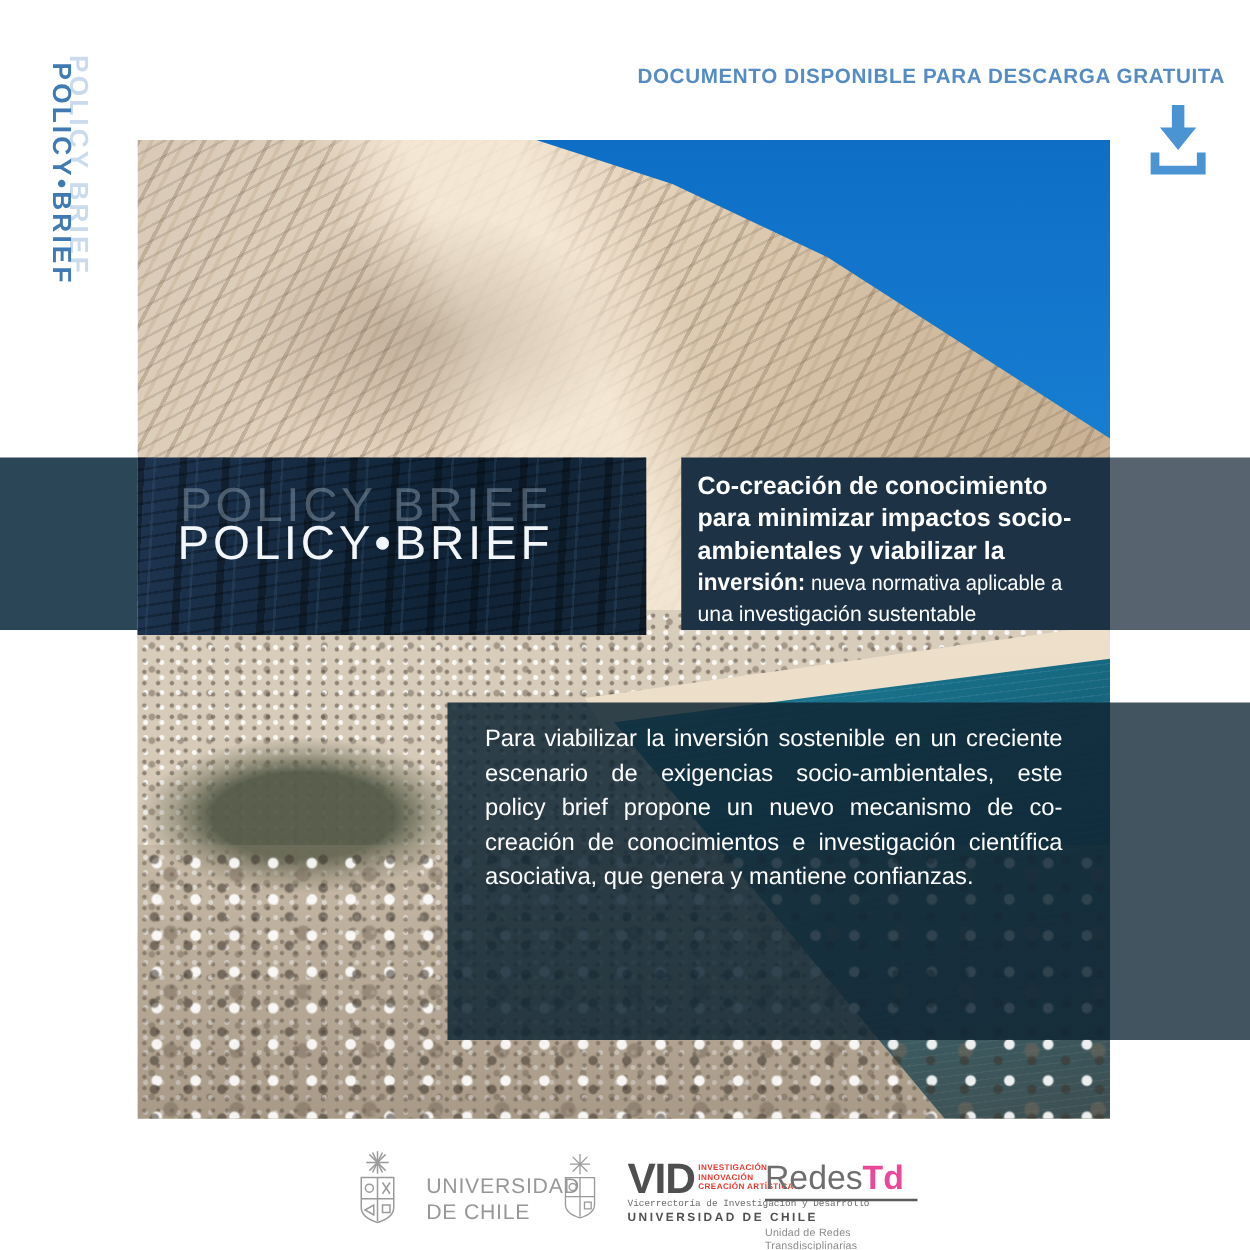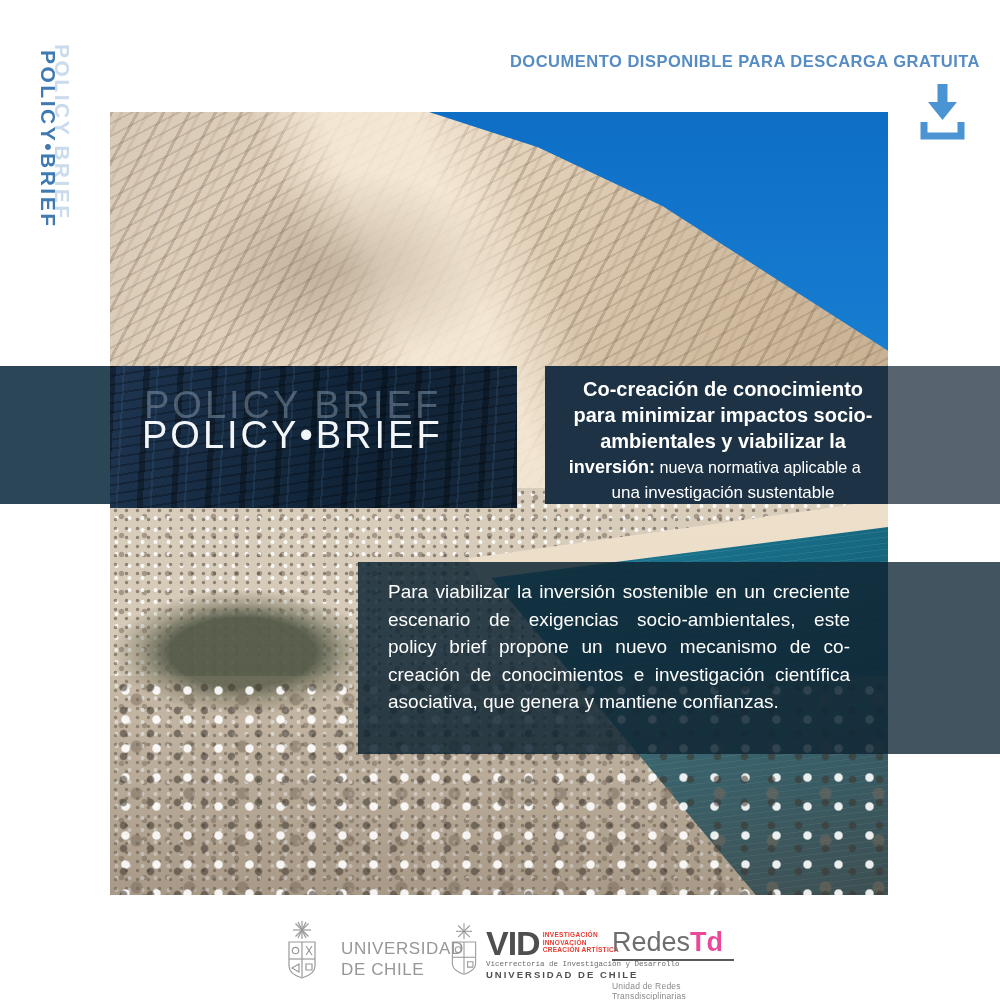--- a/index.html
+++ b/index.html
@@ -63,41 +63,41 @@
     background:
       repeating-linear-gradient(93deg, rgba(0,0,0,.33) 0 6px, transparent 6px 13px,
         rgba(64,100,132,.22) 13px 15px, transparent 15px 34px),
       repeating-linear-gradient(171deg, rgba(0,0,0,.25) 0 2px, transparent 2px 9px),
       linear-gradient(100deg,#1e3450 0%,#152a40 35%,#0f2236 65%,#16293c 100%);}
   .title-ghost{position:absolute;left:34px;top:18px;font-size:38px;letter-spacing:3px;
       font-weight:300;color:rgba(158,176,194,.42);white-space:nowrap;}
   .title-main{position:absolute;left:32px;top:48px;font-size:38px;letter-spacing:3px;
       font-weight:300;color:#f2f6f9;white-space:nowrap;}
   .headline-box{position:absolute;left:545px;top:366px;width:343px;height:138px;
-      background:#1d3245;color:#fff;padding:10px 0 0 13px;box-sizing:border-box;text-align:center;}
+      background:#1d3245;color:#fff;padding:10px 0 0 13px;box-sizing:border-box;}
   .hl-bold{font-size:20px;font-weight:bold;line-height:26px;white-space:nowrap;}
   .hl-mixed{font-size:17px;line-height:26px;white-space:nowrap;
             transform:scaleX(.95);transform-origin:left;}
   .hl-mixed b{font-size:19px;font-weight:bold;}
   .hl-reg{font-size:17px;line-height:24px;white-space:nowrap;}
 
   
-  .body-box{position:absolute;left:358px;top:562px;width:642px;height:192px;}
+  .body-box{position:absolute;left:358px;top:562px;width:642px;height:270px;}
   .body-bg-left{position:absolute;left:0;top:0;width:530px;height:100%;
                 background:rgba(16,38,52,.86);}
   .body-bg-right{position:absolute;left:530px;right:0;top:0;height:100%;background:#41545f;}
   .body-text{position:relative;padding:16px 150px 0 30px;color:#fdfdfd;font-size:19px;
              line-height:27.5px;text-align:justify;}
   .body-text .p2{margin-top:11px;}
 
   
   .logo{position:absolute;color:#979797;}
   .uchile{left:283px;top:920px;display:flex;align-items:center;gap:20px;}
   .uch-text{font-size:17px;line-height:21px;letter-spacing:.6px;color:#979797;margin-top:14px;}
-  .vid{left:447px;top:922px;display:flex;gap:5px;}
+  .vid{left:447px;top:922px;display:flex;gap:21px;}
   .vid-col{margin-top:6px;}
   .vid-row{display:flex;align-items:flex-start;}
   .vid-acr{font-size:34px;font-weight:bold;color:#4f4f4f;letter-spacing:-1px;line-height:30px;}
   .vid-red{margin-left:3px;margin-top:3px;font-size:6.5px;font-weight:bold;color:#e8392f;
            line-height:7.5px;letter-spacing:.3px;}
   .vid-sub1{font-size:7.5px;color:#6b6b6b;margin-top:2px;font-family:Liberation Mono, monospace;}
   .vid-sub2{font-size:9.5px;font-weight:bold;color:#4f4f4f;letter-spacing:2px;margin-top:1px;}
   .redestd{left:612px;top:928px;width:122px;}
   .rt-word{font-size:27px;color:#6e6e6e;line-height:28px;}
   .rt-word b{color:#ec4899;font-weight:bold;}

